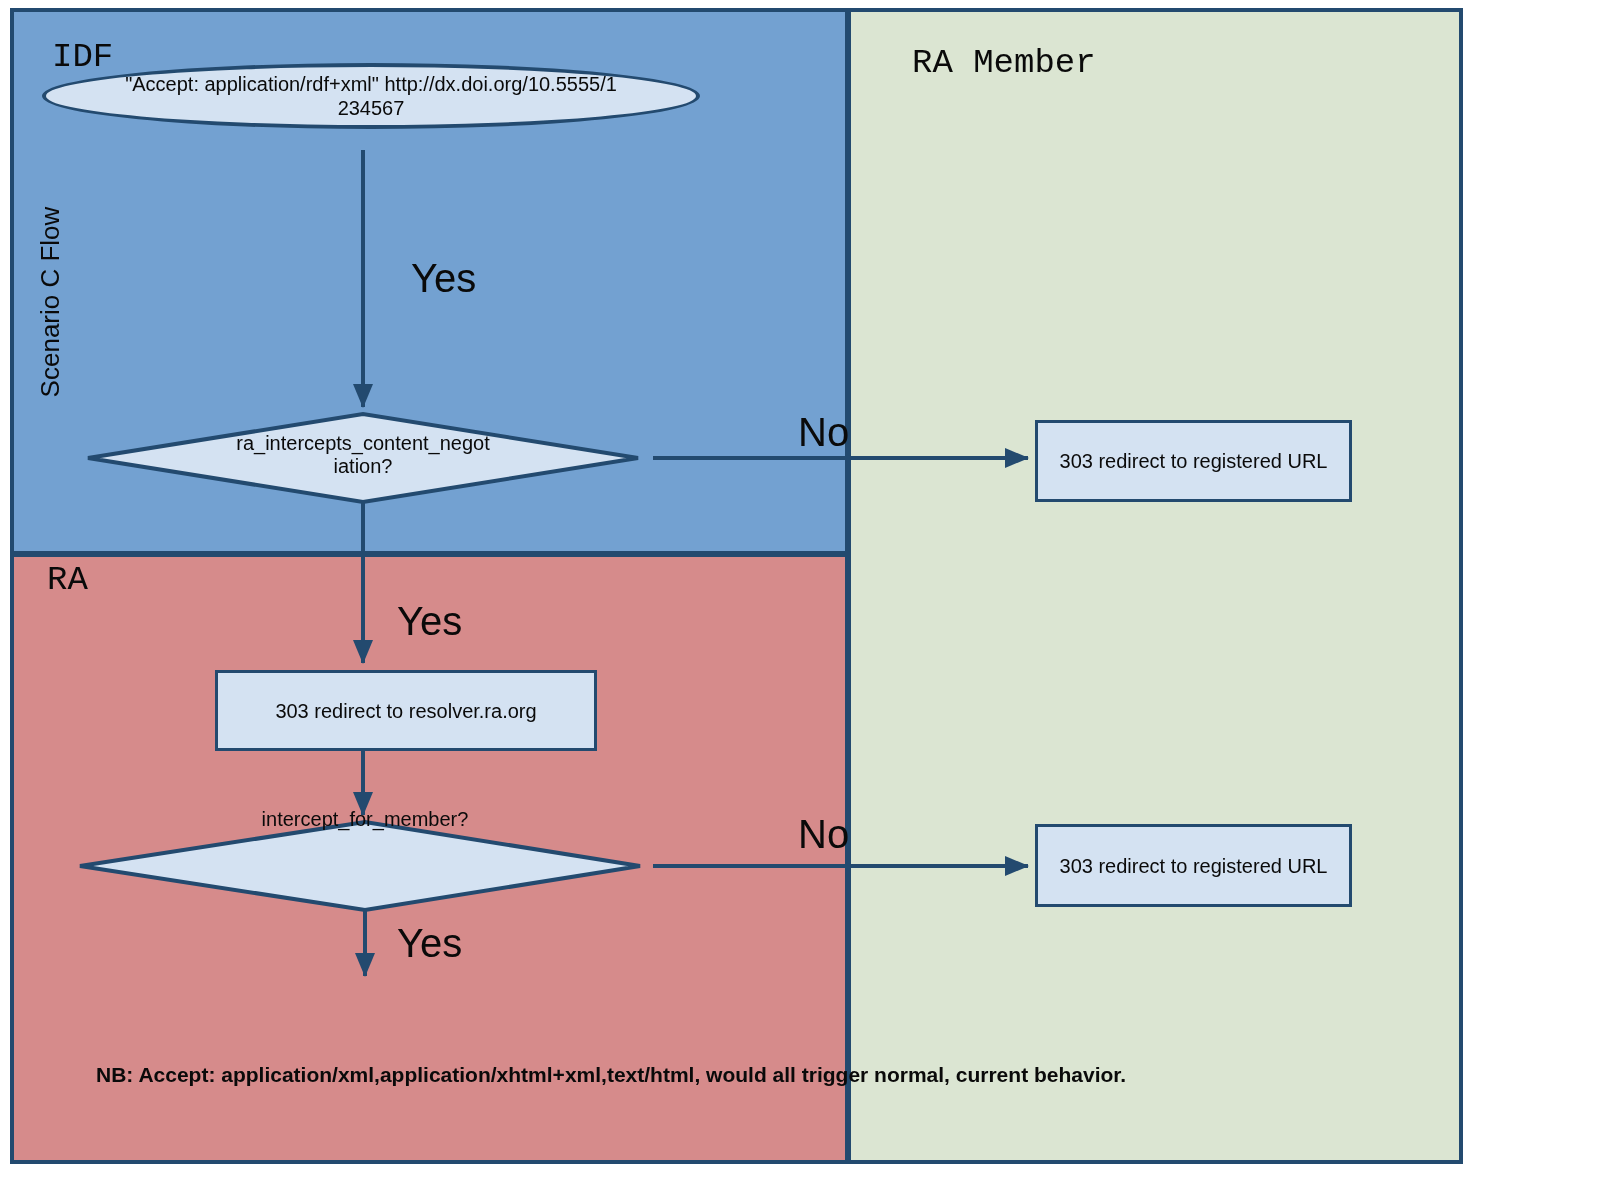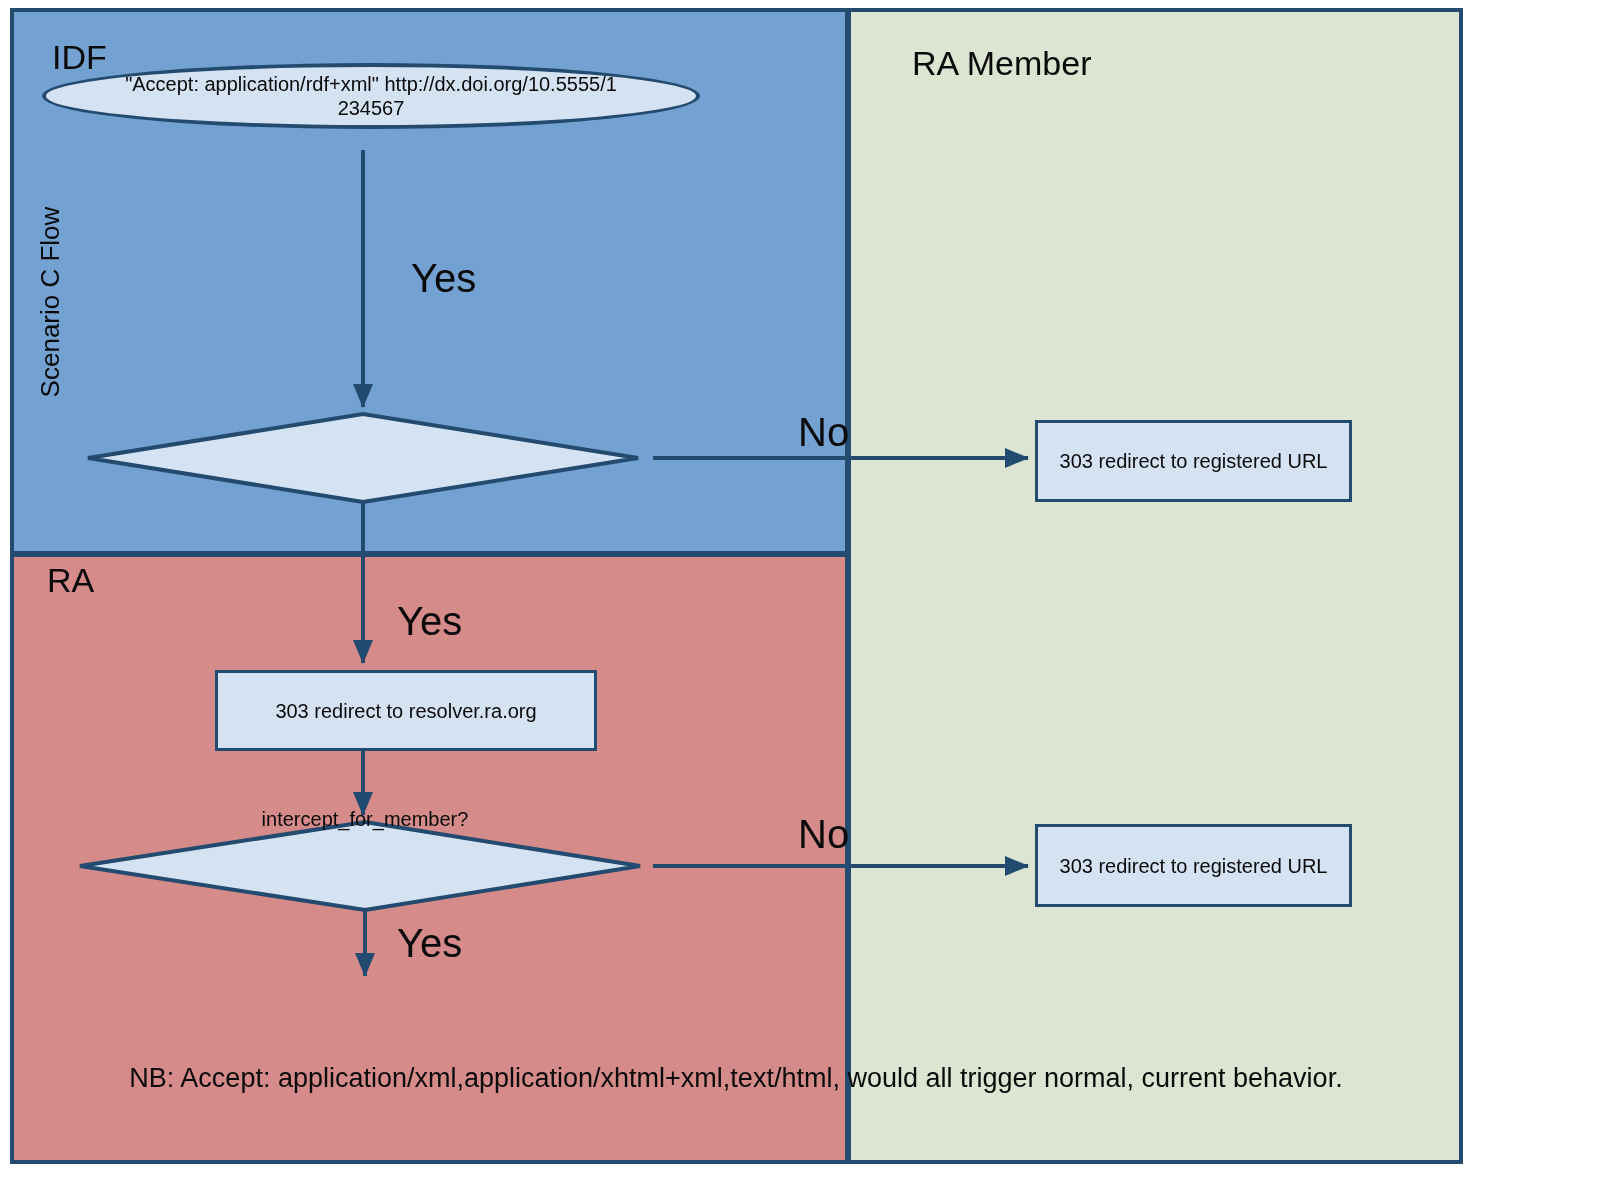--- a/index.html
+++ b/index.html
@@ -15,40 +15,40 @@
     position:relative;width:1600px;height:1200px;background:#ffffff;overflow:hidden;
     font-family:"Liberation Sans","DejaVu Sans",sans-serif;color:var(--text-color);
   }
   .abs{position:absolute;box-sizing:border-box;}
   
   .lane{border:3px solid var(--stroke);}
   .lane-idf{left:10px;top:8px;width:838px;height:546px;background:var(--lane-idf);}
   .lane-ra{left:10px;top:554px;width:838px;height:610px;background:var(--lane-ra);}
   .lane-member{left:848px;top:8px;width:615px;height:1156px;background:var(--lane-member);}
   .outer-frame{left:10px;top:8px;width:1453px;height:1156px;border:4px solid var(--stroke);pointer-events:none;z-index:5;}
-  .lane-label{font-size:34px;z-index:4;white-space:nowrap;}
+  .lane-label{font-size:34px;z-index:4;white-space:nowrap;font-family:Liberation Mono, monospace;}
   .vtitle{
     left:-80px;top:287px;width:260px;height:30px;line-height:30px;
     transform:rotate(-90deg);transform-origin:center center;
     text-align:center;font-size:26px;z-index:4;white-space:nowrap;
   }
   
   .flow-svg{position:absolute;left:0;top:0;width:1600px;height:1200px;z-index:2;}
   .flow-svg line{stroke:var(--stroke);stroke-width:4;}
   .flow-svg polygon{fill:var(--node-fill);stroke:var(--stroke);stroke-width:4;stroke-linejoin:miter;}
   .flow-svg .arrowhead{fill:var(--stroke);}
   
   .node{z-index:3;display:flex;align-items:center;justify-content:center;text-align:center;
         font-size:20px;line-height:1.2;}
   .terminator{background:var(--node-fill);border:4px solid var(--stroke);border-radius:50%;}
   .process{background:var(--node-fill);border:3px solid var(--stroke);}
   .node-inner-wrap{word-break:break-all;}
   .diamond-label{z-index:3;text-align:center;font-size:20px;line-height:1.15;word-break:break-all;}
   .edge-label{z-index:3;font-size:40px;white-space:nowrap;}
-  .note{z-index:4;text-align:center;font-size:27px;line-height:1.24;}
+  .note{z-index:4;font-size:21px;line-height:1.24;font-weight:bold;}
 </style>
 </head>
 <body>
 
 <div class="canvas">
 
   <div class="abs lane lane-idf"></div>
   <div class="abs lane lane-ra"></div>
   <div class="abs lane lane-member"></div>
 
@@ -70,20 +70,21 @@
 
   <div class="abs lane-label" style="left:52px;top:38px;">IDF</div>
   <div class="abs lane-label" style="left:912px;top:44px;">RA Member</div>
   <div class="abs lane-label" style="left:47px;top:561px;">RA</div>
   <div class="abs vtitle">Scenario C Flow</div>
 
   <div class="abs node terminator" style="left:42px;top:63px;width:658px;height:66px;">
     <div class="node-inner-wrap" style="width:492px;">"Accept: application/rdf+xml" http://dx.doi.org/10.5555/1234567</div>
   </div>
 
+  <div class="abs diamond-label" style="left:235px;top:432px;width:256px;">ra_intercepts_content_negotiation?</div>
 
   <div class="abs node process" style="left:1035px;top:420px;width:317px;height:82px;">
     <div>303 redirect to registered URL</div>
   </div>
 
   <div class="abs node process" style="left:215px;top:670px;width:382px;height:81px;">
     <div>303 redirect to resolver.ra.org</div>
   </div>
 
   <div class="abs diamond-label" style="left:215px;top:808px;width:300px;">intercept_for_member?</div>

